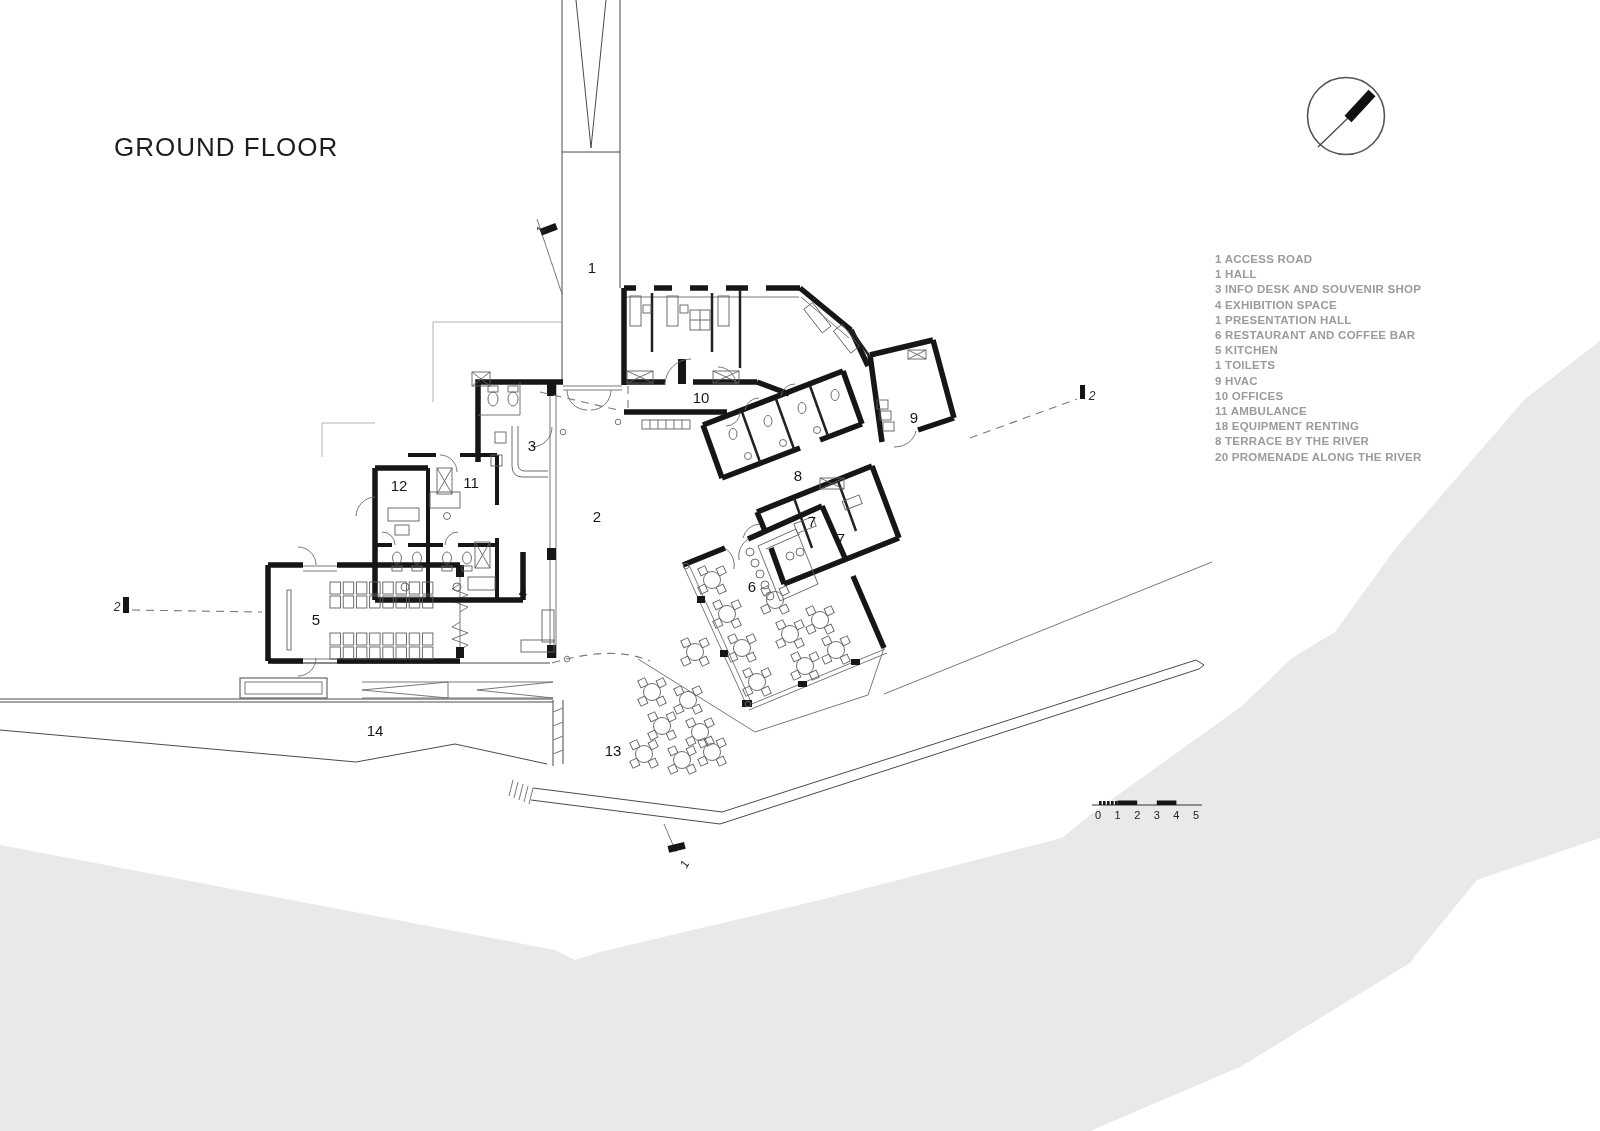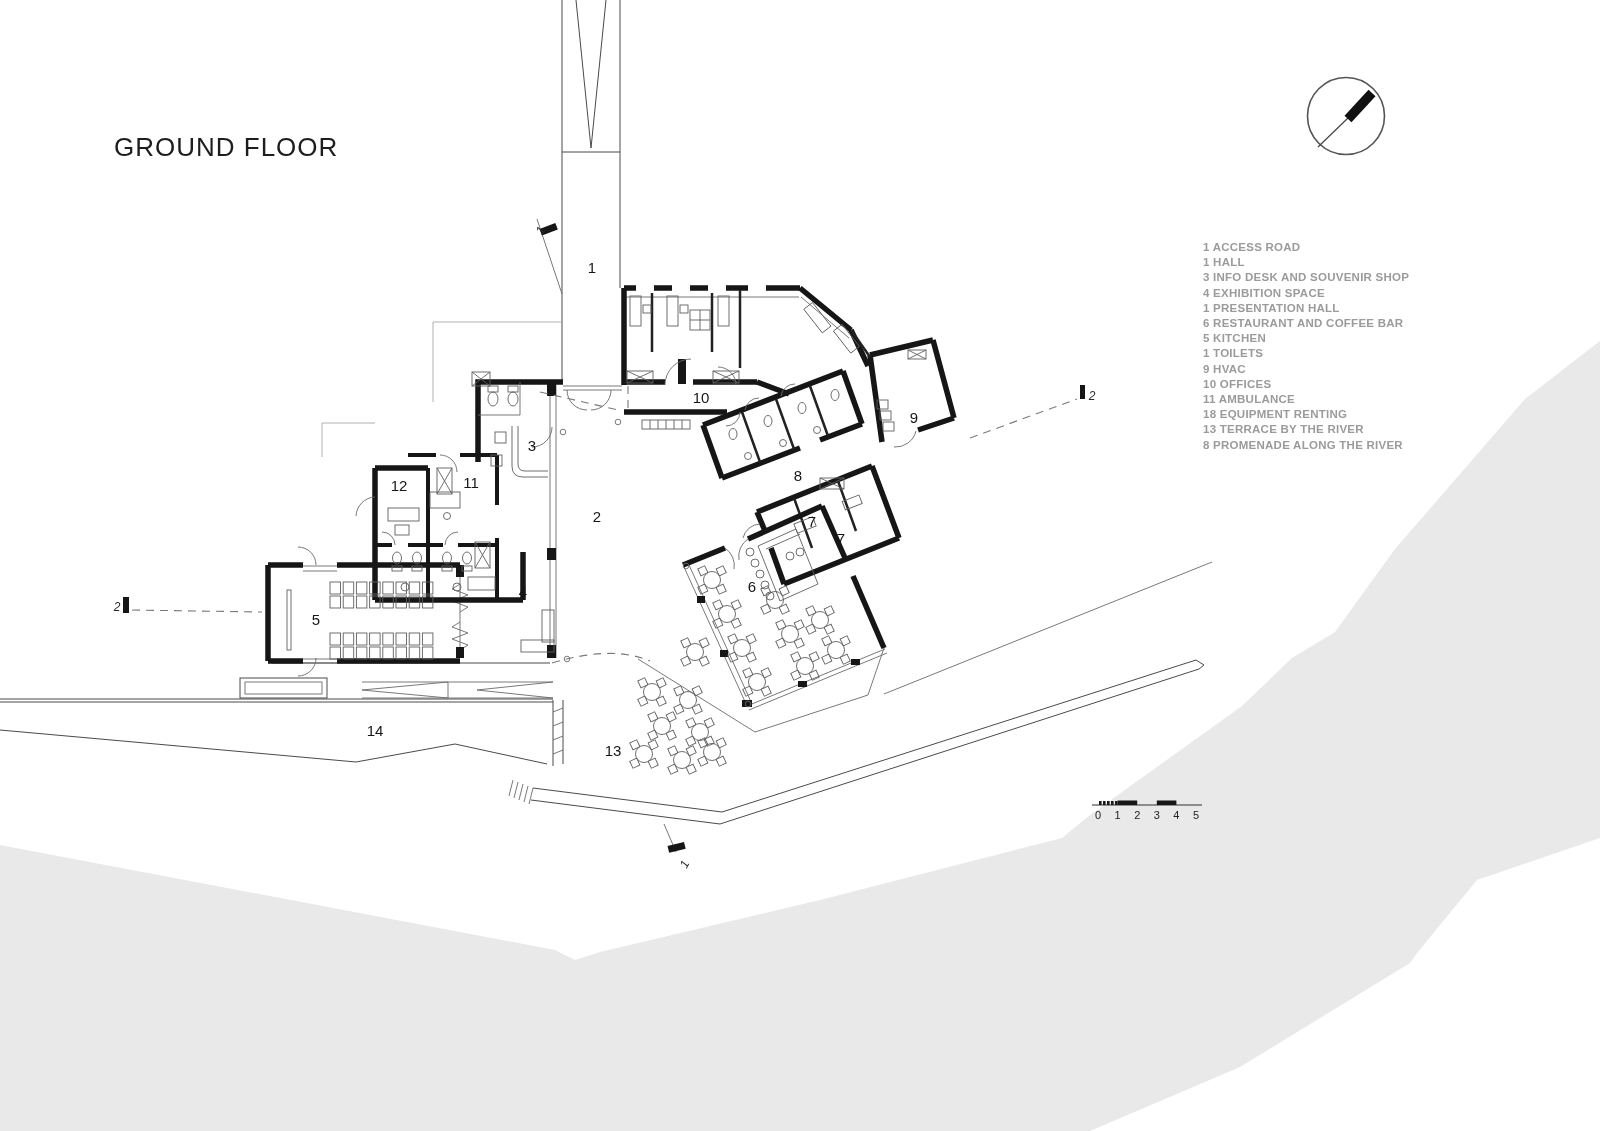--- a/index.html
+++ b/index.html
@@ -2,21 +2,21 @@
 <html><head>
 <meta charset="utf-8">
 <style>
   html,body{margin:0;padding:0;background:#fff}
   body{width:1600px;height:1131px;position:relative;overflow:hidden;
        font-family:"Liberation Sans",sans-serif;}
   #sheet{position:absolute;inset:0;}
   svg{position:absolute;left:0;top:0;}
   .title{position:absolute;left:114px;top:118px;font-size:26px;letter-spacing:1px;
          color:#1d1d1d;font-weight:400;margin-top:14px;}
-  .legend{position:absolute;left:1199px;top:236px;margin:4px;padding:0;list-style:none;}
+  .legend{position:absolute;left:1199px;top:236px;margin:16px;padding:0;list-style:none;}
   .legend li{font-size:11.5px;font-weight:bold;color:#9b9b9b;line-height:15.2px;
              letter-spacing:.25px;white-space:nowrap;}
   
   .w  {stroke:#161616;stroke-width:5.5;fill:none;}
   .w4 {stroke:#161616;stroke-width:4;fill:none;}
   .w25{stroke:#222;stroke-width:2.5;fill:none;}
   .t  {stroke:#4a4a4a;stroke-width:1;fill:none;}
   .t2 {stroke:#6a6a6a;stroke-width:.9;fill:none;}
   .f  {stroke:#a8a8a8;stroke-width:.9;fill:none;}
   .fx {stroke:#5f5f5f;stroke-width:.9;fill:none;}
@@ -461,17 +461,17 @@
       <li>3 INFO DESK AND SOUVENIR SHOP</li>
       <li>4 EXHIBITION SPACE</li>
       <li>1 PRESENTATION HALL</li>
       <li>6 RESTAURANT AND COFFEE BAR</li>
       <li>5 KITCHEN</li>
       <li>1 TOILETS</li>
       <li>9 HVAC</li>
       <li>10 OFFICES</li>
       <li>11 AMBULANCE</li>
       <li>18 EQUIPMENT RENTING</li>
-      <li>13 TERRACE BY THE RIVER</li>
-      <li>8 PROMENADE ALONG THE RIVER</li>
+      <li>8 TERRACE BY THE RIVER</li>
+      <li>20 PROMENADE ALONG THE RIVER</li>
     </ul>
 
 </div>
 
 </body></html>

